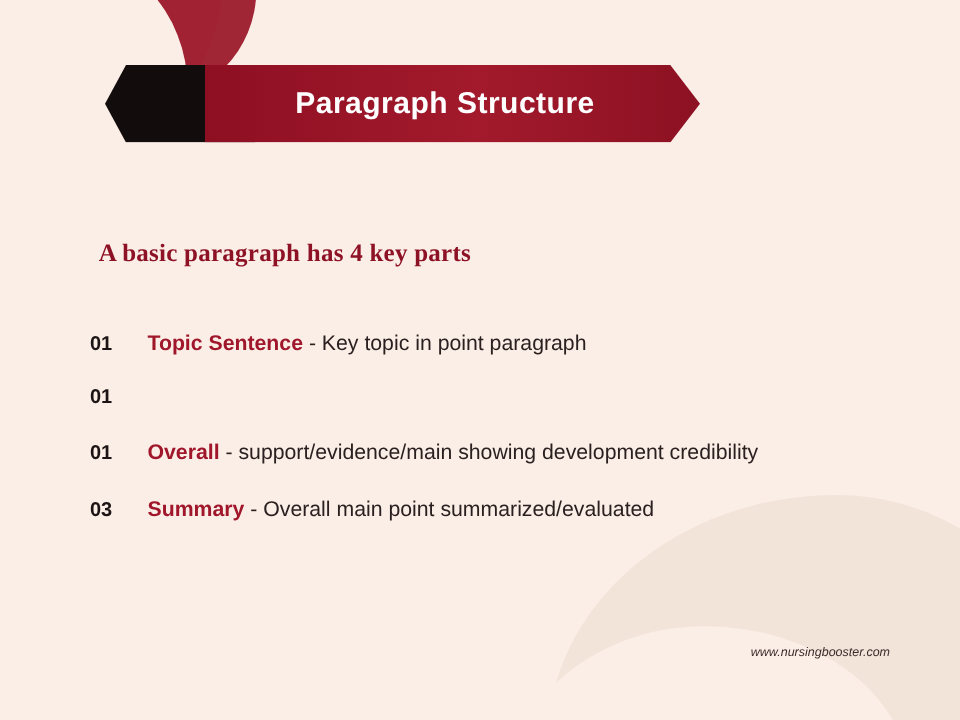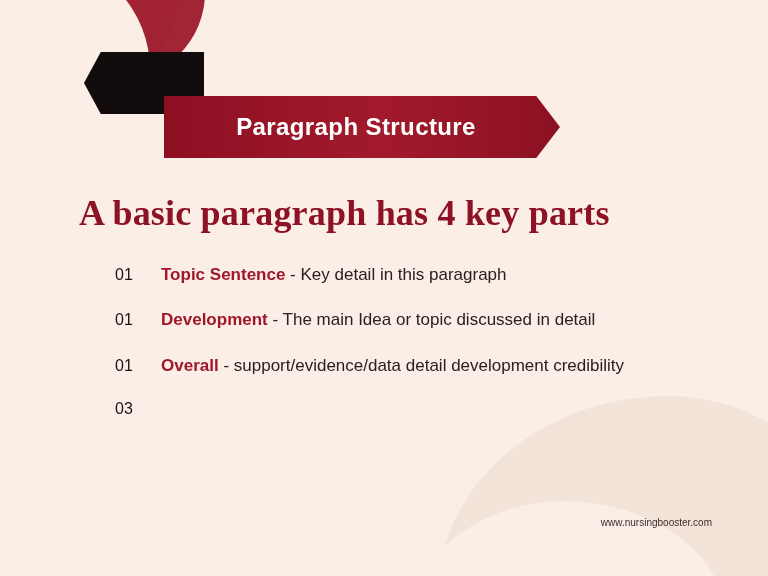--- a/index.html
+++ b/index.html
@@ -100,37 +100,36 @@
     position: absolute;
     left: 80px;
     top: 0;
     height: 62px;
     width: 396px;
     background: linear-gradient(90deg, #8e0f22 0%, #a21a2c 55%, #8c1122 100%);
     clip-path: polygon(0 0, 94% 0, 100% 50%, 94% 100%, 0 100%);
     display: flex;
     align-items: center;
     justify-content: center;
-    margin-top: 44px;
   }
   .banner-title {
     color: #ffffff;
     font-size: 24px;
     font-weight: bold;
     letter-spacing: 0.4px;
     padding-right: 12px;
   }
 
   
   .heading {
     position: absolute;
     left: 79px;
     top: 192px;
     font-family: "Liberation Serif", serif;
-    font-size: 36px;
+    font-size: 20px;
     font-weight: bold;
     color: #8e1225;
     letter-spacing: 0.2px;
   }
 
   
   .list {
     position: absolute;
     left: 72px;
     top: 264px;
@@ -138,40 +137,40 @@
   }
   .list-item {
     display: flex;
     align-items: baseline;
     margin-bottom: 24px;
   }
   .num {
     width: 46px;
     flex: 0 0 46px;
     font-size: 16px;
-    font-weight: normal;
+    font-weight: bold;
     color: #1c1414;
-    margin-left: 43px;
   }
   .item-text {
     font-size: 17px;
     color: #2b2020;
     line-height: 1.25;
   }
   .item-text .lead {
     color: #a0162a;
     font-weight: bold;
   }
 
   
   .footer {
     position: absolute;
     right: 56px;
     bottom: 48px;
     font-size: 10px;
+    font-style: italic;
     color: #3b2b2b;
     margin-left: 12px;
   }
 </style>
 </head>
 <body>
 
 <div class="slide">
 
   <div class="blob-pink"></div>
@@ -188,39 +187,39 @@
     </div>
   </div>
 
   <div class="heading">A basic paragraph has 4 key parts</div>
 
   <div class="list">
 
     <div class="list-item">
       <div class="num">01</div>
       <div class="item-text">
-        <span class="lead">Topic Sentence</span><span> - Key detail in this paragraph</span>
+        <span class="lead">Topic Sentence</span><span> - Key topic in point paragraph</span>
       </div>
+    </div>
+
+    <div class="list-item">
+      <div class="num">01</div>
     </div>
 
     <div class="list-item">
       <div class="num">01</div>
       <div class="item-text">
-        <span class="lead">Development</span><span> - The main Idea or topic discussed in detail</span>
+        <span class="lead">Overall</span><span> - support/evidence/main showing development credibility</span>
       </div>
     </div>
 
     <div class="list-item">
-      <div class="num">01</div>
+      <div class="num">03</div>
       <div class="item-text">
-        <span class="lead">Overall</span><span> - support/evidence/data detail development credibility</span>
+        <span class="lead">Summary</span><span> - Overall main point summarized/evaluated</span>
       </div>
     </div>
 
-    <div class="list-item">
-      <div class="num">03</div>
-    </div>
-
   </div>
 
   <div class="footer">www.nursingbooster.com</div>
 
 </div>
 
 </body></html>

